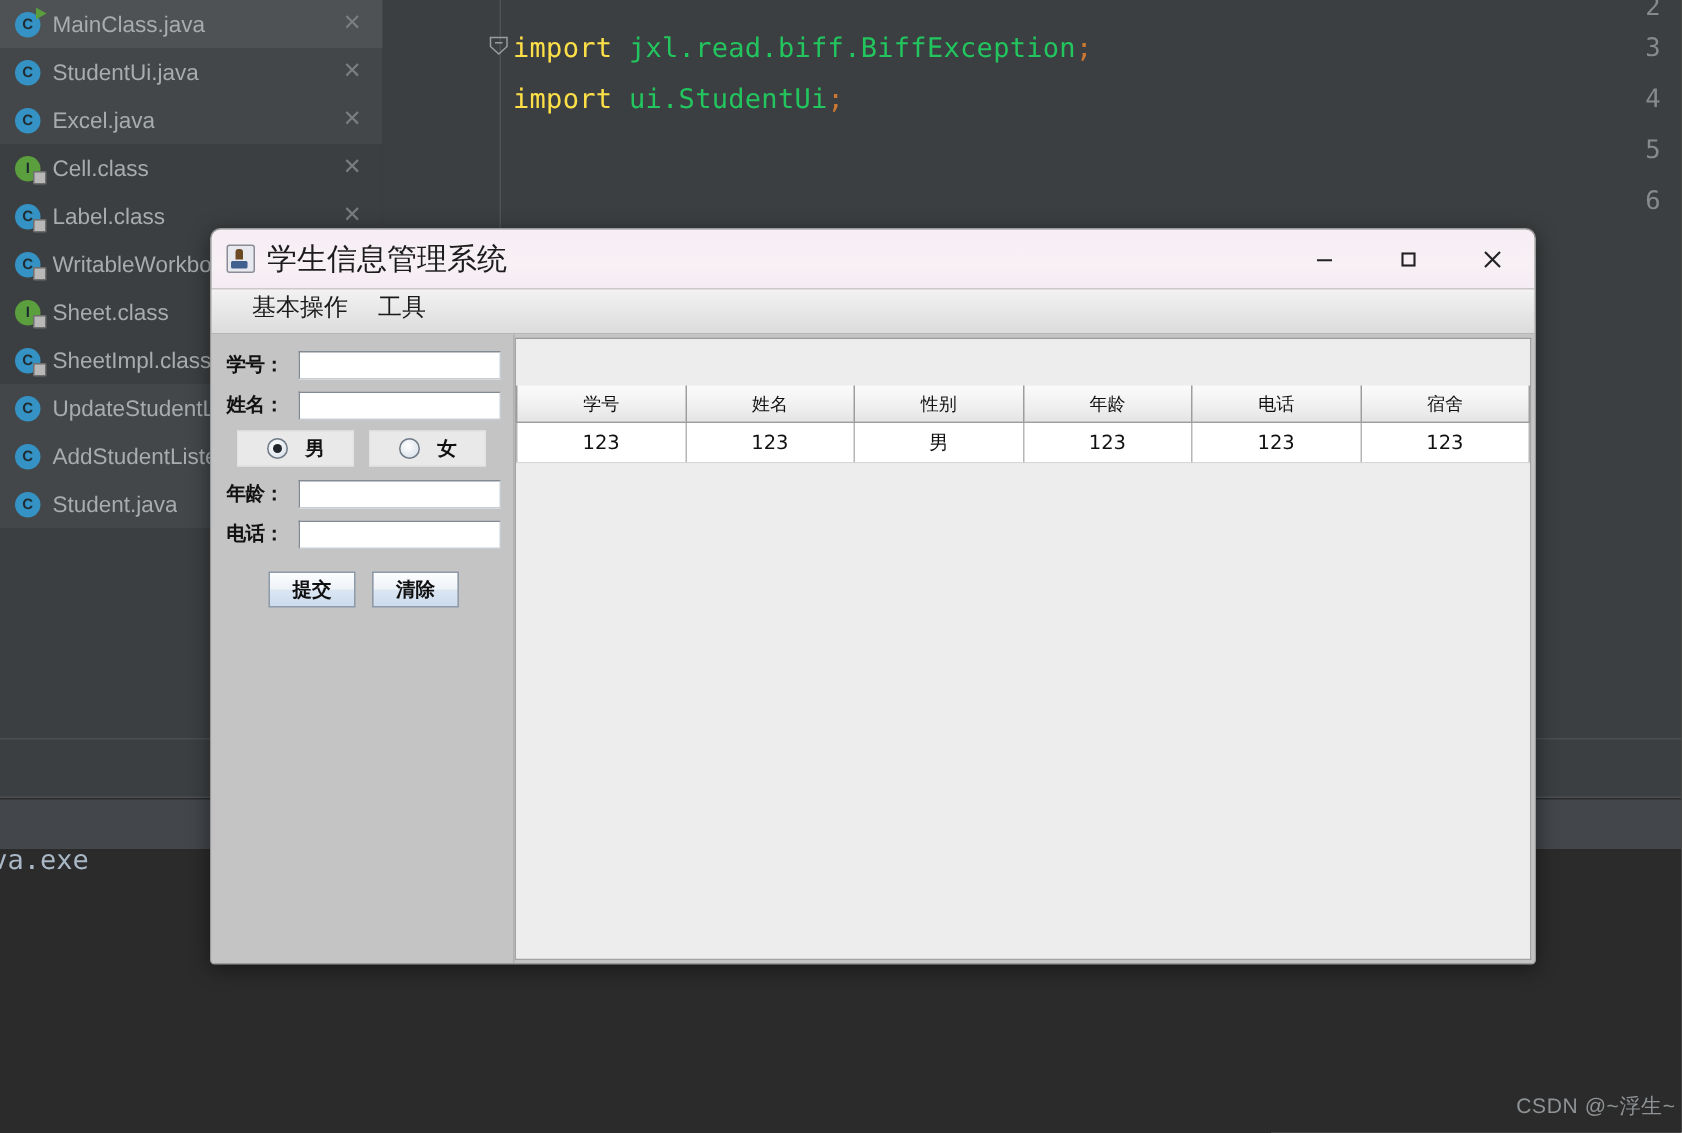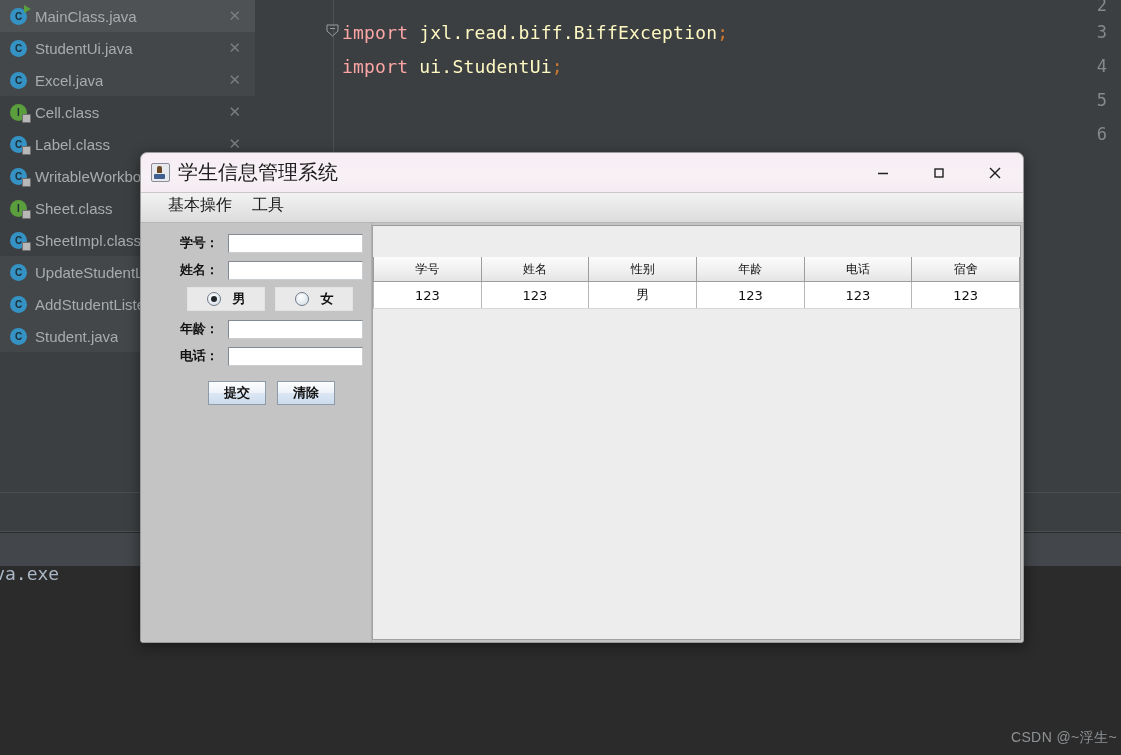--- a/index.html
+++ b/index.html
@@ -36,22 +36,22 @@
     font-size: 17px;
   }
   .code-line {
     position: absolute;
     left: 342px;
     font-family: "DejaVu Sans Mono", monospace;
     font-size: 18px;
     white-space: pre;
     letter-spacing: 0.2px;
   }
-  .kw { color: #fca5a5; margin-top: 24px; }
-  .ident { color: #fef9c3; }
+  .kw { color: #fde047; margin-top: 24px; }
+  .ident { color: #22c55e; }
   .punc { color: #cc7832; }
   .fold-marker {
     position: absolute;
     left: 326px; top: 24px;
     width: 13px; height: 13px;
     color: #9a9da0;
     font-size: 11px;
     line-height: 11px;
   }
   .fold-marker svg { display: block; }
@@ -241,21 +241,20 @@
   }
 
   
   .form-panel {
     width: 202px;
     background: #c4c4c4;
     padding-top: 7px;
     box-sizing: border-box;
     border-right: 1px solid #b0b0b0;
     position: relative;
-    margin-left: 29px;
   }
   .form-row {
     display: flex;
     align-items: center;
     height: 26px;
     margin-bottom: 1px;
     padding-left: 10px;
   }
   .form-label {
     width: 48px;

